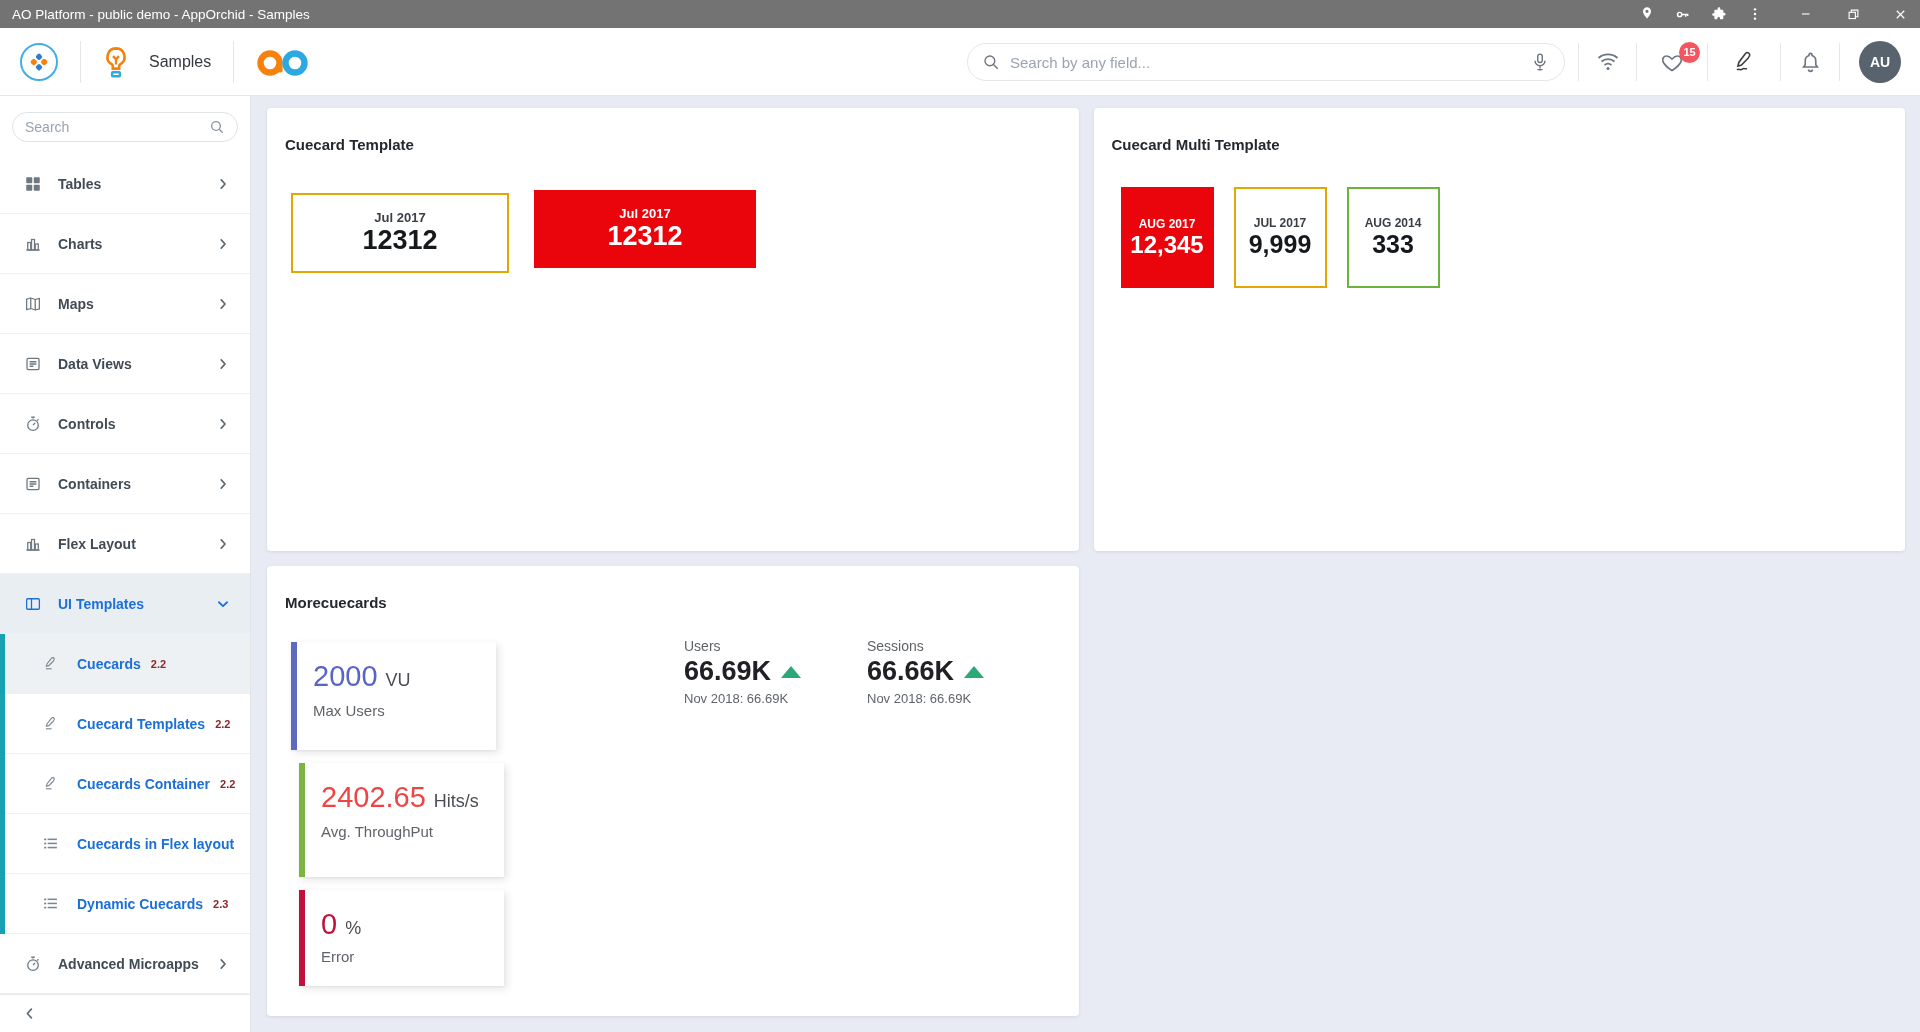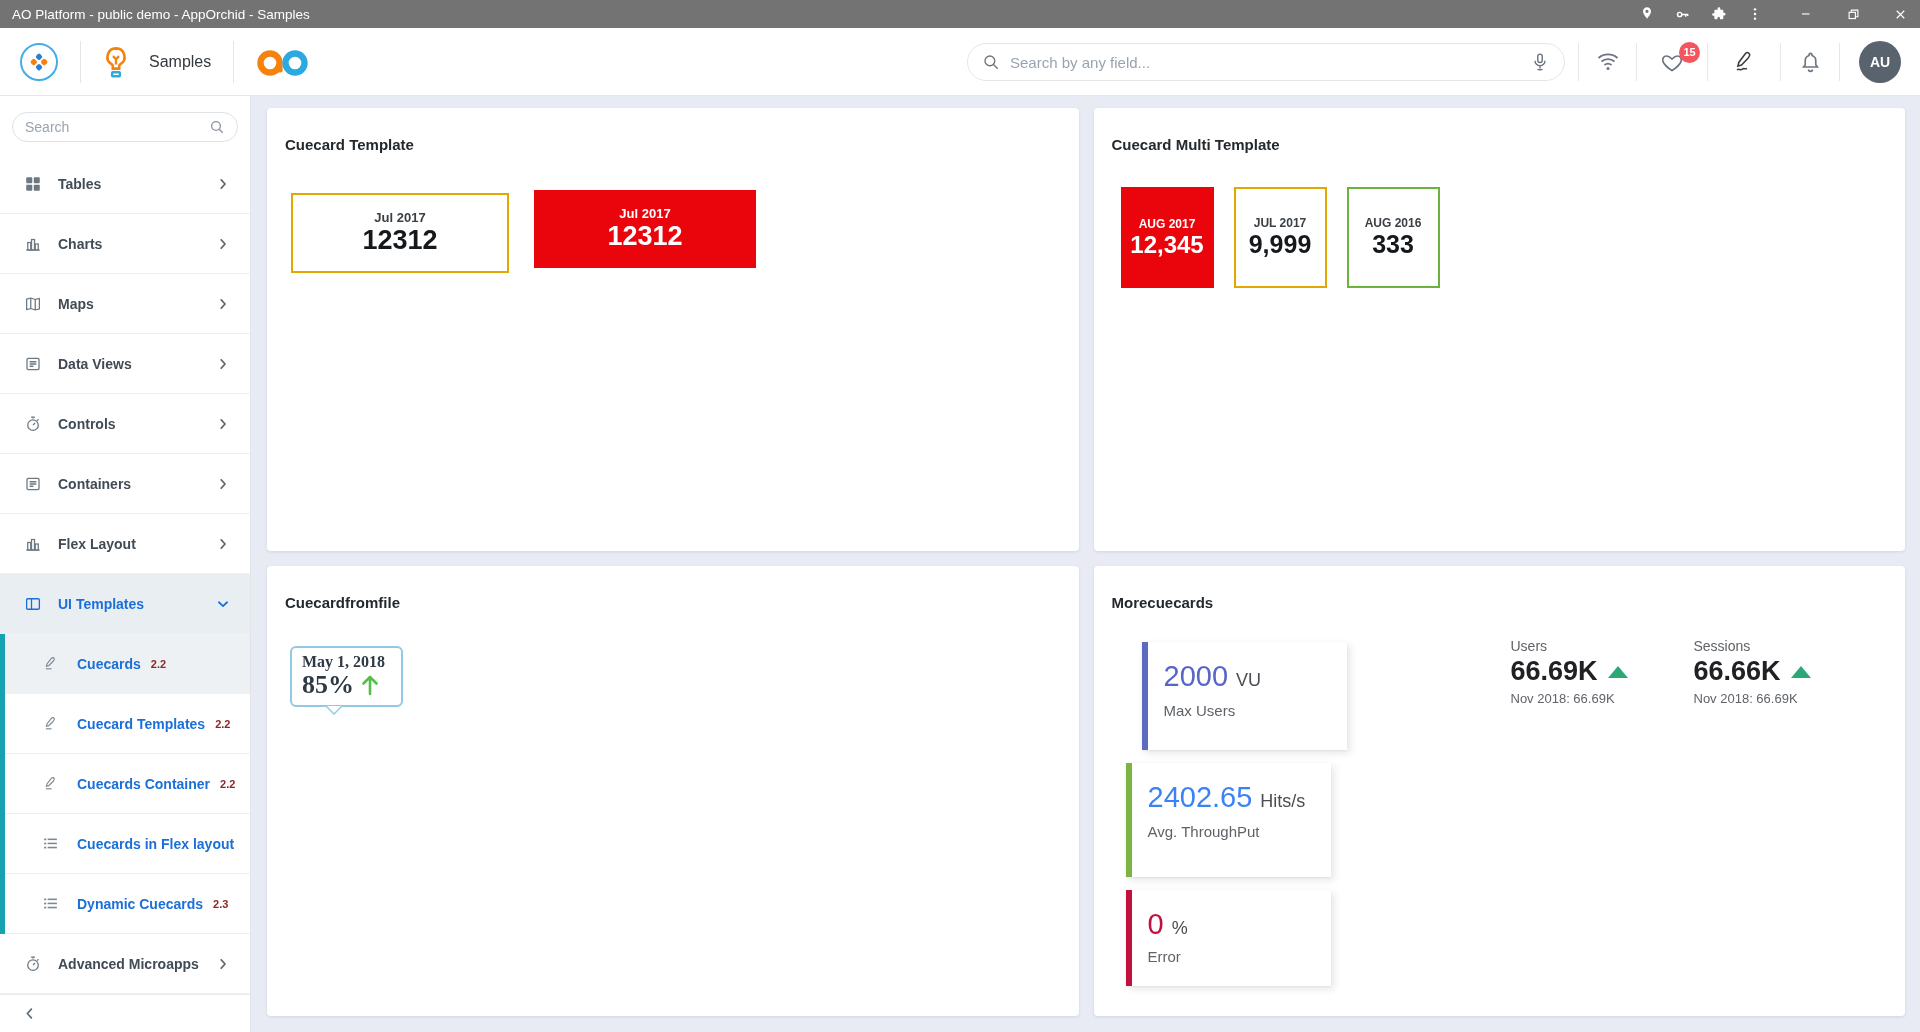--- a/index.html
+++ b/index.html
@@ -98,30 +98,30 @@
     border:7.5px solid transparent; border-top-color:#fff; z-index:1; }
   .bubble-date { font-size:16px; font-weight:700; color:#2F3A45; }
   .bubble-line { display:flex; align-items:center; gap:6px; }
   .bubble-val { font-size:26px; font-weight:700; color:#2F3A45; line-height:1.05; }
 
   
   .metric-card { position:absolute; width:205px; background:#fff;
     box-shadow:3px 3px 8px rgba(0,0,0,.10), 0 1px 2px rgba(0,0,0,.05);
     padding:20px 0 0 22px; }
   .metric-card::before { content:''; position:absolute; left:0; top:0; bottom:0; width:6px; }
-  .mc-1 { left:48px; top:76px;  height:108px; }
+  .mc-1 { left:24px; top:76px;  height:108px; }
   .mc-2 { left:32px; top:197px; height:114px; }
   .mc-3 { left:32px; top:324px; height:96px;  }
   .mc-1::before { background:#5C6BC0; }
   .mc-2::before { background:#7CB342; }
   .mc-3::before { background:#C2103C; }
   .metric-line { display:flex; align-items:baseline; gap:8px; }
   .metric-value { font-size:29px; line-height:1; }
   .mc-1 .metric-value { color:#5765C8; }
-  .mc-2 .metric-value { color:#3b82f6; }
+  .mc-2 .metric-value { color:#ef4444; }
   .mc-3 .metric-value { color:#C2103C; }
   .metric-unit { font-size:18px; color:#4A4E52; }
   .metric-label { margin-top:11px; font-size:15px; color:#5F6368; }
   .mc-3 .metric-label { margin-top:9px; }
 
   .kpi { position:absolute; top:72px; }
   .kpi-users { left:417px; }
   .kpi-sessions { left:600px; }
   .kpi-label { font-size:14px; color:#5F6368; }
   .kpi-line { display:flex; align-items:center; gap:10px; margin-top:3px; }
@@ -512,40 +512,26 @@
       <div class="cue-row row2">
         <div class="cue redfill">
           <span class="period">AUG 2017</span>
           <span class="value">12,345</span>
         </div>
         <div class="cue gold">
           <span class="period">JUL 2017</span>
           <span class="value">9,999</span>
         </div>
         <div class="cue green">
-          <span class="period">AUG 2016</span>
+          <span class="period">AUG 2014</span>
           <span class="value">333</span>
         </div>
       </div>
     </div>
 
-    <div class="card">
-      <div class="card-title">Cuecardfromfile</div>
-      <div class="bubble">
-        <div class="bubble-date">May 1, 2018</div>
-        <div class="bubble-line">
-          <span class="bubble-val">85%</span>
-          <span>
-            <svg width="20" height="24" viewBox="0 0 20 24" fill="none" stroke="#54BE48" stroke-width="2.6" stroke-linecap="round" stroke-linejoin="round">
-                <path d="M10 21V4M3.5 10.5L10 4l6.5 6.5"></path>
-              </svg>
-          </span>
-        </div>
-      </div>
-    </div>
 
     <div class="card">
       <div class="card-title">Morecuecards</div>
 
       <div class="metric-card mc-1">
         <div class="metric-line">
           <span class="metric-value">2000</span>
           <span class="metric-unit">VU</span>
         </div>
         <div class="metric-label">Max Users</div>

